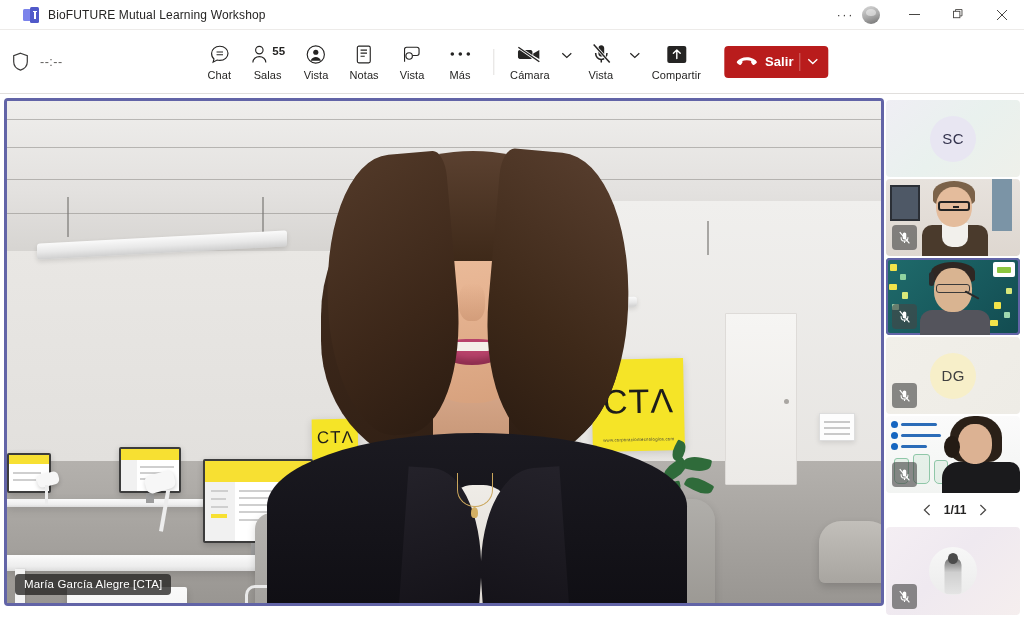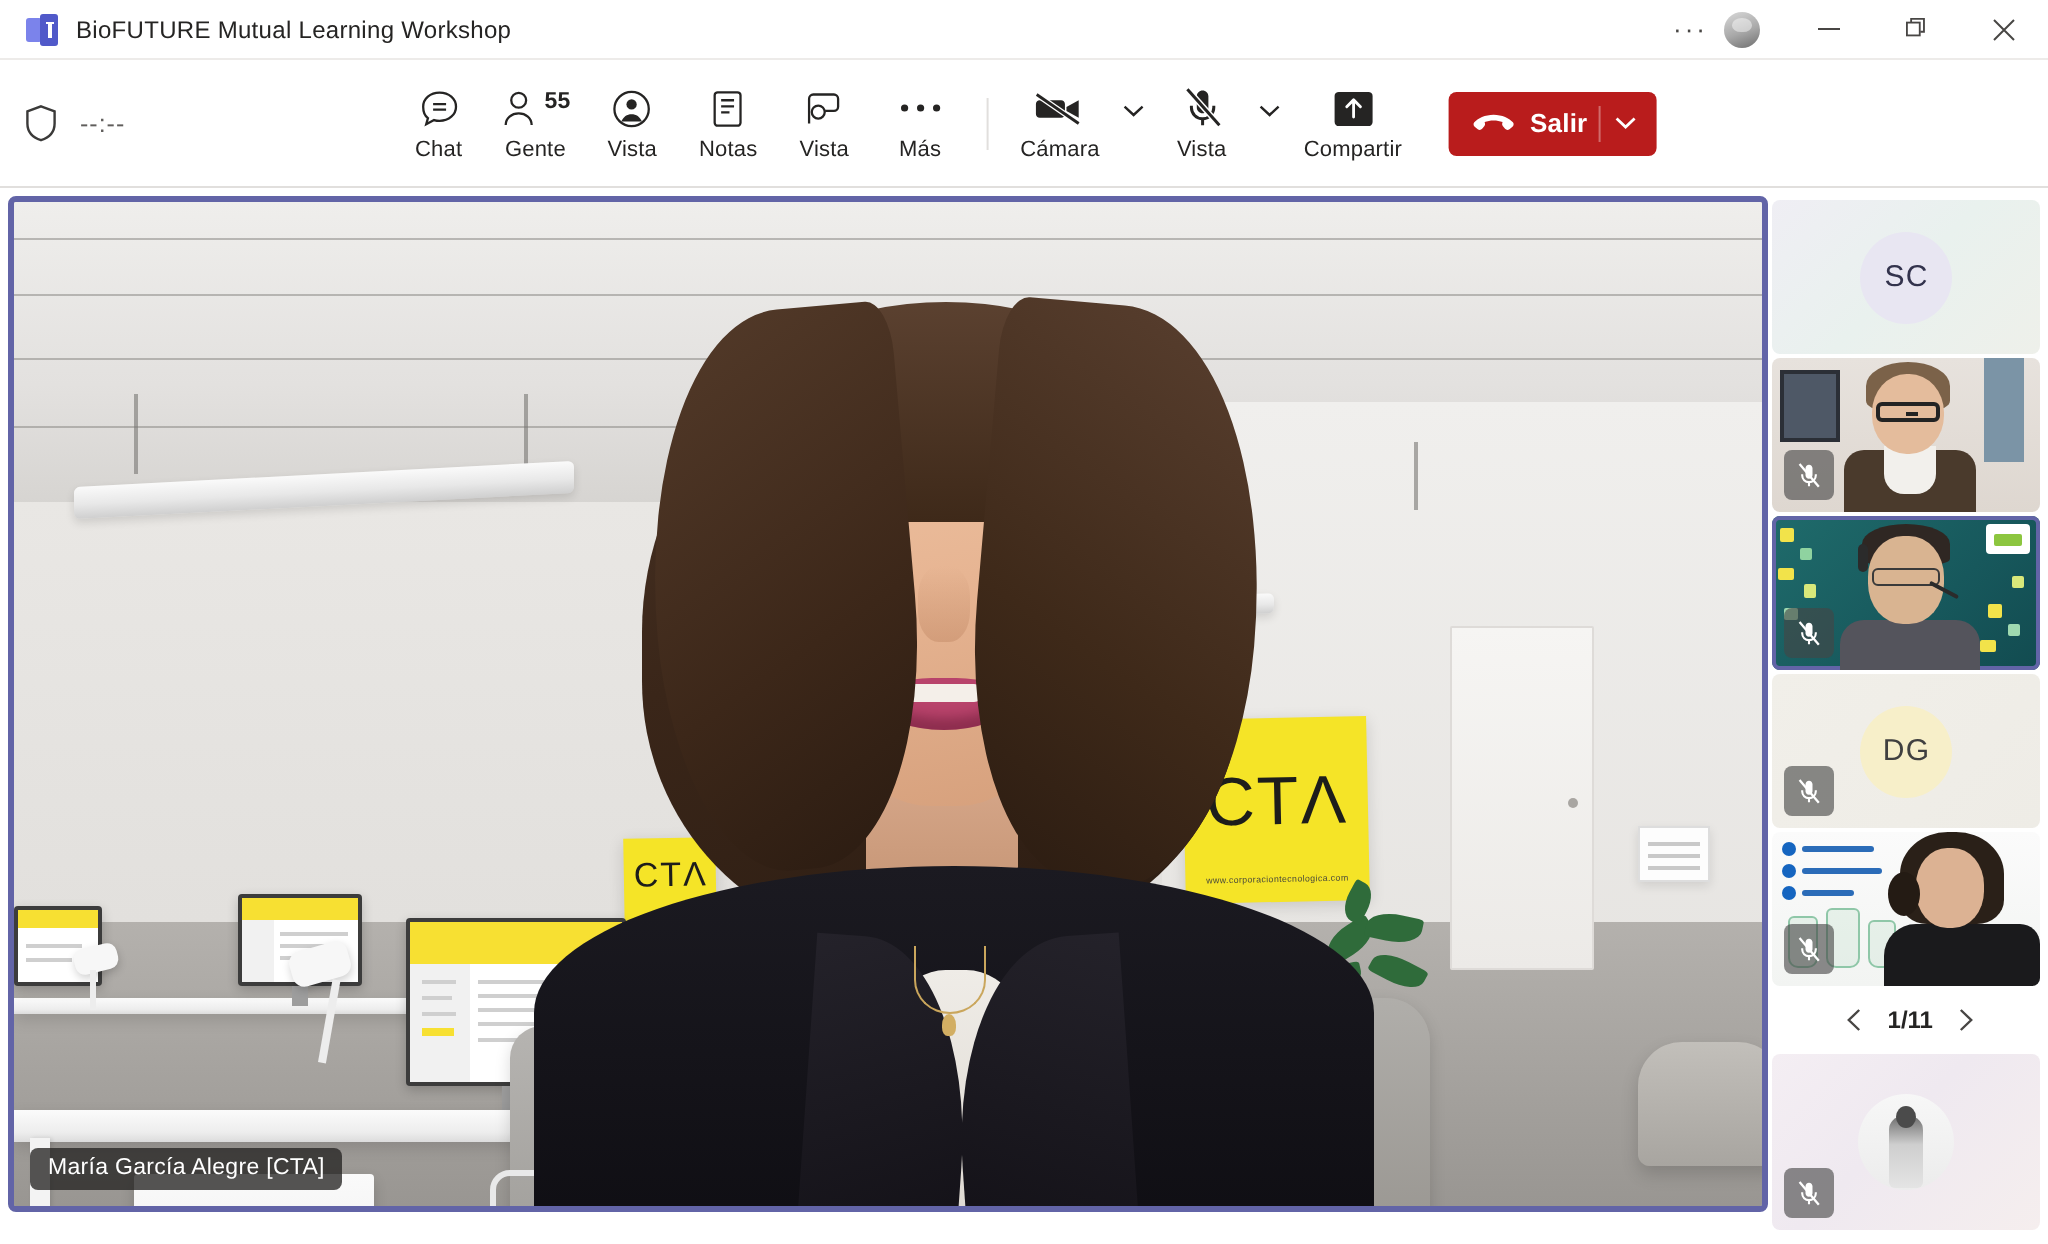--- a/index.html
+++ b/index.html
@@ -12,21 +12,21 @@
 
   
   .titlebar {
     height: 30px;
     display: flex;
     align-items: center;
     background: #ffffff;
     border-bottom: 1px solid #edebe9;
     position: relative;
   }
-  .tb-left { display: flex; align-items: center; gap: 9px; padding-left: 13px; }
+  .tb-left { display: flex; align-items: center; gap: 9px; padding-left: 23px; }
   .teams-logo {
     width: 16px; height: 16px;
     position: relative;
     flex: 0 0 auto;
   }
   .teams-logo .tl-a {
     position: absolute; left: 0; top: 2px;
     width: 8px; height: 12px; border-radius: 1.5px;
     background: #7b83eb;
   }
@@ -568,21 +568,21 @@
     </div>
 
     <div class="tbtn">
       <span class="ic ic-row">
         <svg width="20" height="21" viewBox="0 0 20 22" fill="none" stroke="currentColor" stroke-width="1.2">
           <circle cx="9" cy="6.4" r="3.9"></circle>
           <path d="M2.2 19.4c0-3.7 3.1-6.1 6.8-6.1s6.8 2.4 6.8 6.1"></path>
         </svg>
         <span class="badge-count">55</span>
       </span>
-      <span class="lbl">Gente</span>
+      <span class="lbl">Salas</span>
     </div>
 
 
     <div class="tbtn">
       <span class="ic">
         <svg width="21" height="21" viewBox="0 0 22 22" fill="none" stroke="currentColor" stroke-width="1.2">
           <circle cx="11" cy="11" r="9"></circle>
           <circle cx="11" cy="8.6" r="2.7" fill="currentColor" stroke="none"></circle>
           <path d="M5.6 17.6c1-2.6 3-3.9 5.4-3.9s4.4 1.3 5.4 3.9" fill="currentColor" stroke="none"></path>
         </svg>

